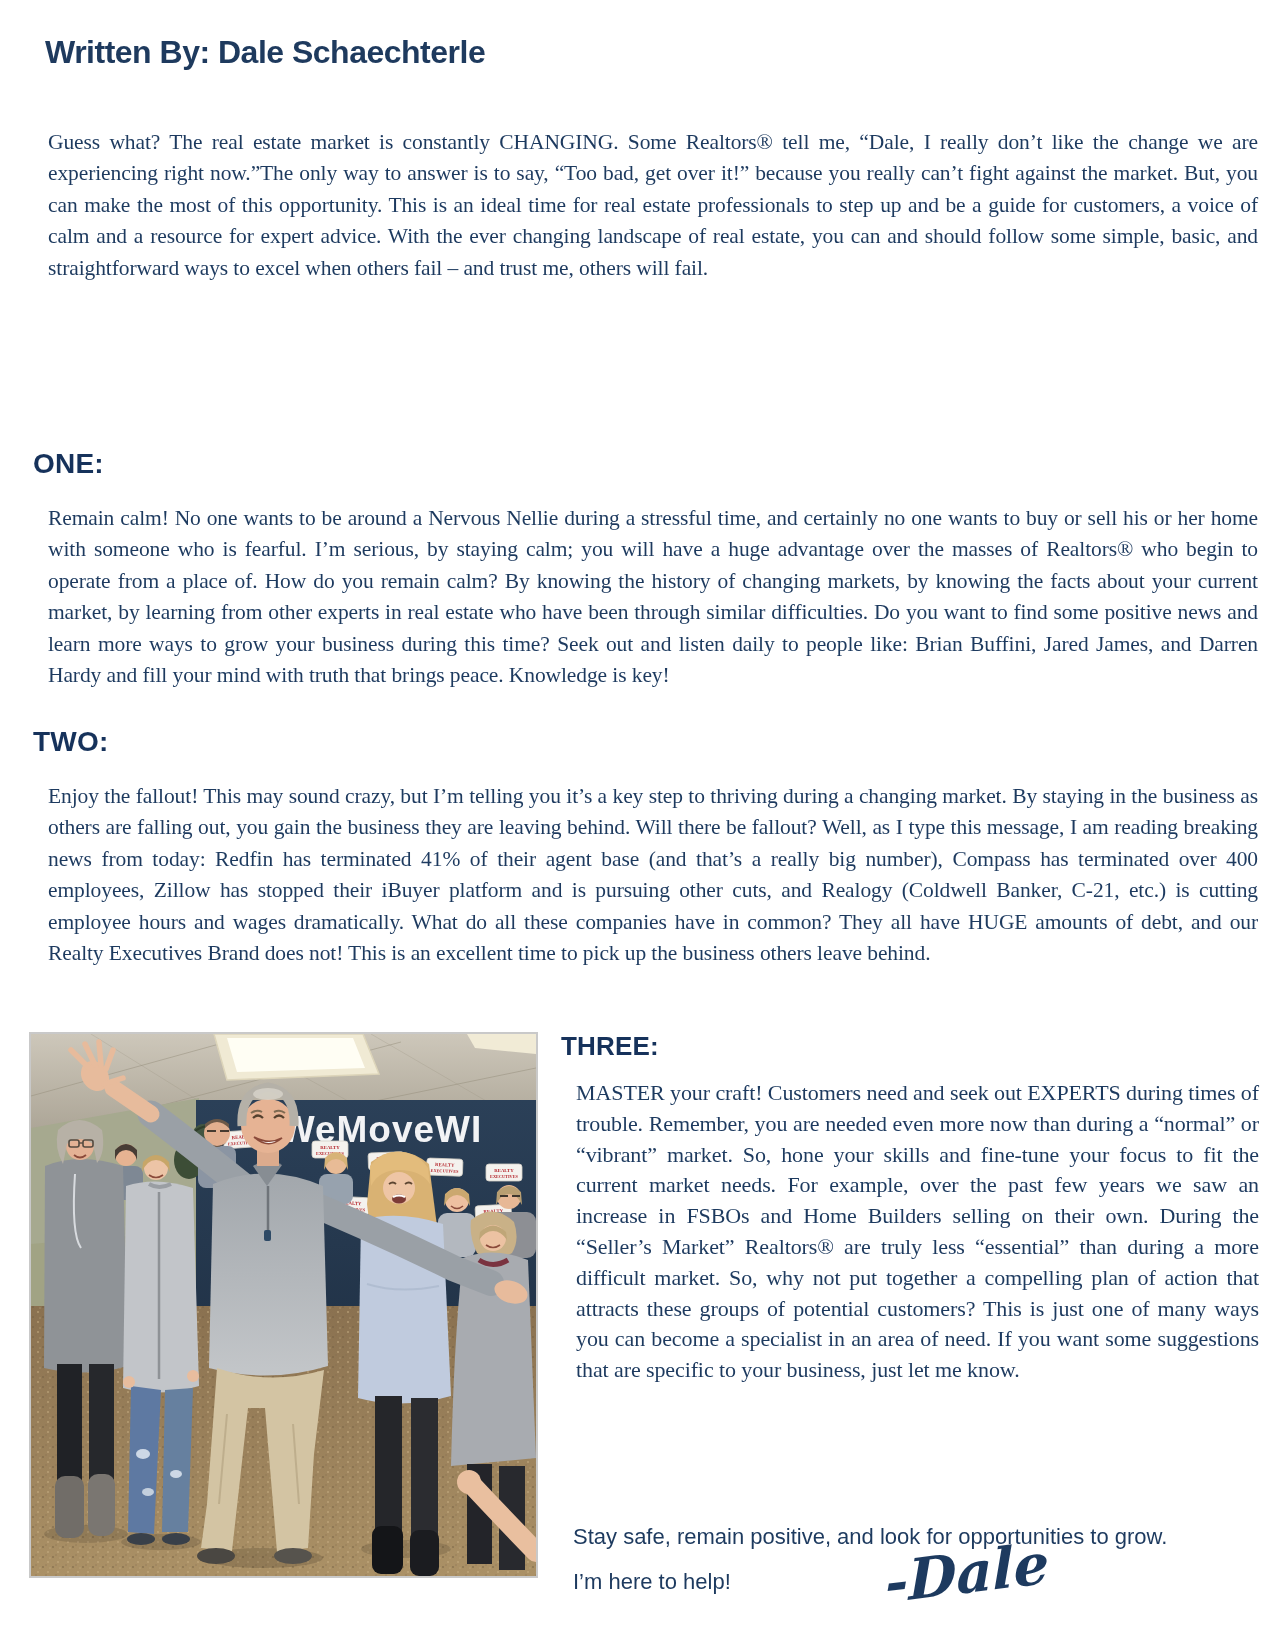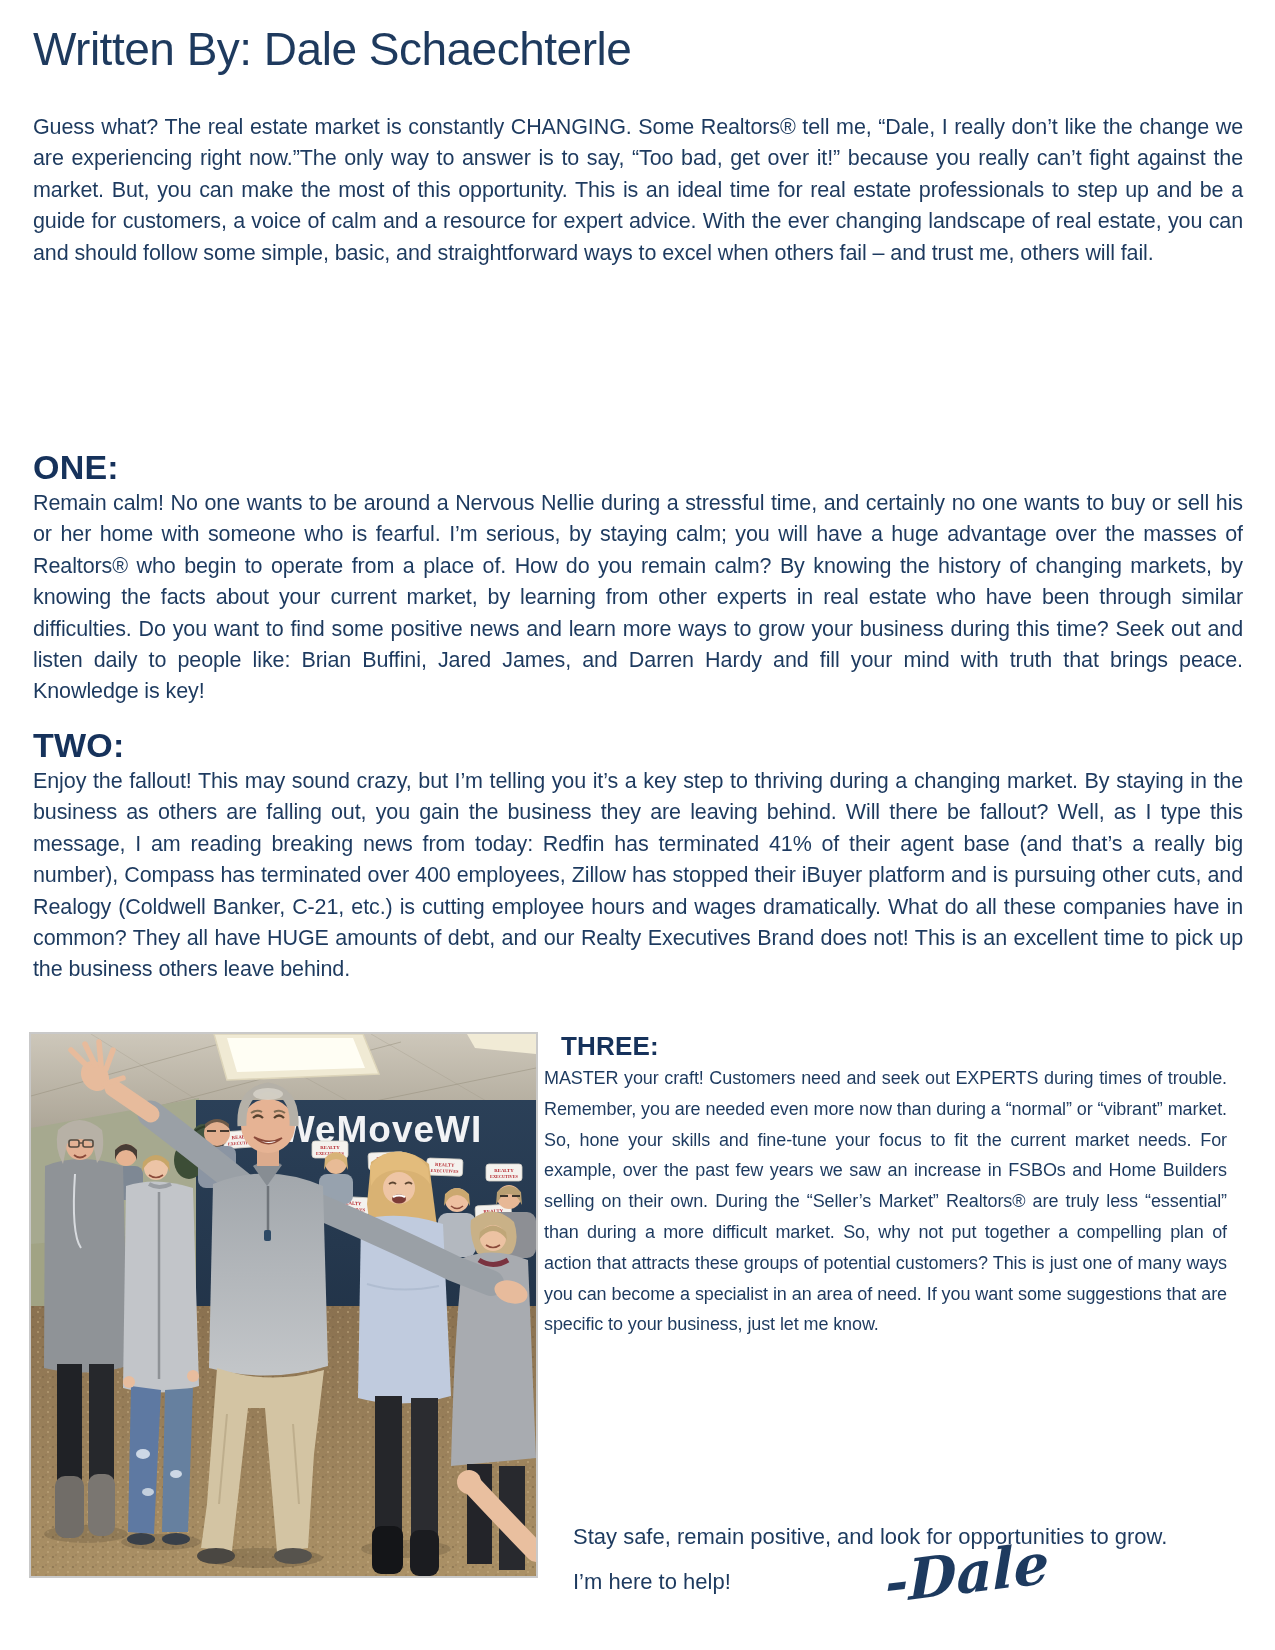--- a/index.html
+++ b/index.html
@@ -3,46 +3,46 @@
 <meta charset="utf-8">
 <style>
   html,body{margin:0;padding:0;background:#e8e8e8;}
   #page{
     position:relative;width:1275px;height:1650px;background:#ffffff;
     margin:0 auto;overflow:hidden;
     font-family:"Liberation Sans", sans-serif;
     -webkit-font-smoothing:antialiased;
   }
   #page-title{
-    position:absolute;left:33px;top:22px;margin:0;
-    font-size:46px;font-weight:400;letter-spacing:-0.5px;
+    position:absolute;left:33px;top:22px;margin:12px;
+    font-size:32px;font-weight:700;letter-spacing:-0.5px;
     color:#1e3a5e;
   }
   .body{
-    position:absolute;left:33px;width:1210px;margin:0;
+    position:absolute;left:33px;width:1210px;margin:15px;
     font-size:21.5px;line-height:31.4px;letter-spacing:-0.1px;
-    color:#1d3a5f;text-align:justify;
+    color:#1d3a5f;text-align:justify;font-family:Liberation Serif, serif;
   }
   .heading{
     position:absolute;left:33px;margin:0;
-    font-size:34px;font-weight:700;color:#16325b;letter-spacing:0.2px;
+    font-size:28px;font-weight:700;color:#16325b;letter-spacing:0.2px;
   }
   #p-intro{top:112px;}
   #p-action{top:325px;}
   #h-one{top:448px;}
   #p-one{top:488px;}
   #h-two{top:726px;}
   #p-two{top:766px;}
   #photo-frame{
     position:absolute;left:29px;top:1032px;width:505px;height:542px;
     border:2px solid #c9c9c9;background:#e5e5e5;margin:0;
   }
   #photo-frame svg{display:block;}
   #h-three{left:561px;top:1031px;font-size:26px;text-align:right;}
-  #p-three{left:544px;top:1063px;width:683px;font-size:18px;line-height:30.8px;}
+  #p-three{left:561px;top:1063px;width:683px;font-size:22px;line-height:30.8px;}
   #closing{
     position:absolute;left:561px;top:1509px;width:683px;margin:0;
     font-size:22px;line-height:32.5px;color:#1d3a5f;
   }
   #closing p{margin:12px;}
   #signature-wrap{position:absolute;left:872px;top:1532px;width:210px;height:90px;}
   .sig-text{
     font-family:"DejaVu Serif", serif;
     font-style:italic;font-weight:700;
     fill:#1d3a5f;

